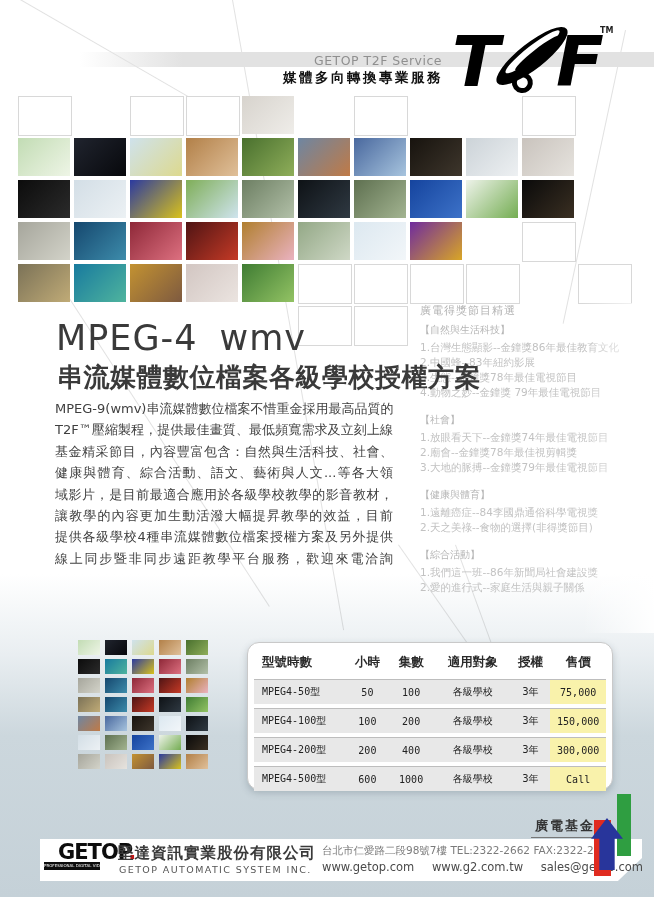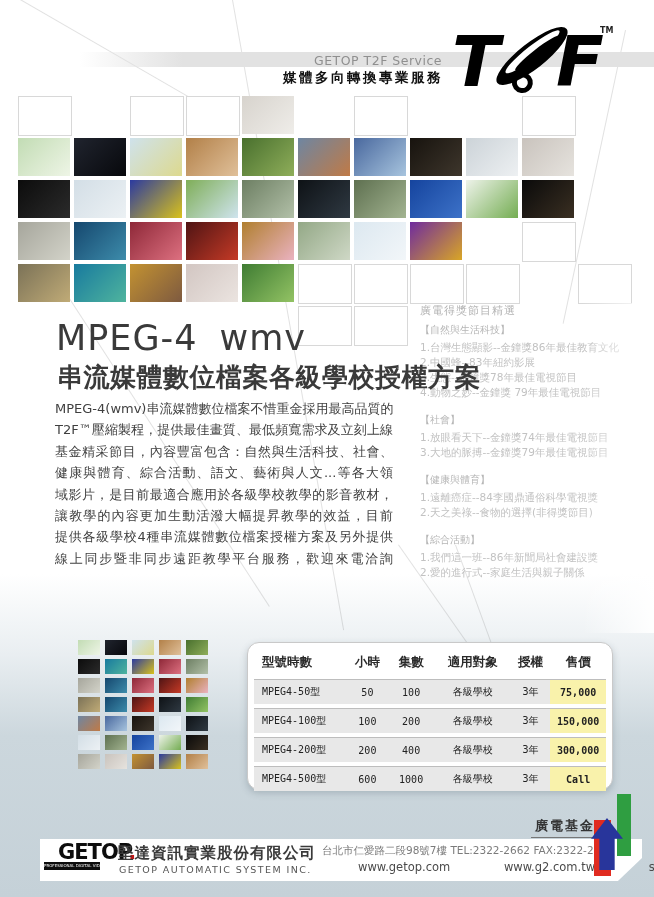--- a/index.html
+++ b/index.html
@@ -36,33 +36,33 @@
   
   .panel{position:absolute;left:247px;top:642px;width:366px;height:148px;background:#fff;border:1px solid #c9c9c9;
     border-radius:12px;box-shadow:0 3px 7px rgba(60,80,90,0.25);padding:6px 6px;box-sizing:border-box;z-index:4;}
   .trow{display:flex;align-items:center;}
   .thead-row{height:26px;font-weight:bold;font-size:12.5px;color:#2a2a2a;}
   .drow{height:24px;background:#e8e8e8;border-top:1px solid #bdbdbd;margin-top:4px;font-size:10px;color:#222;}
   .tc{display:flex;align-items:center;justify-content:center;height:100%;box-sizing:border-box;}
   .c0{width:94px;justify-content:flex-start;padding-left:8px;}
   .c1{width:40px;}.c2{width:48px;}.c3{width:76px;}.c4{width:40px;}.c5{width:56px;}
   .mono{font-family:"DejaVu Sans Mono","Liberation Mono",monospace;}
-  .price{background:#f9f2ab;font-weight:bold;}
+  .price{background:#f9f2ab;}
   
   .fbar{position:absolute;left:40px;top:839px;width:602px;height:42px;background:#fff;z-index:2;
     clip-path:polygon(0 0,100% 0,100% 45%,96% 100%,0 100%);}
   .getop{position:absolute;left:58px;top:840px;font-size:21px;font-weight:900;letter-spacing:-1px;color:#0d0d0d;z-index:3;}
   .getop-dot{color:#c01818;font-size:21px;}
   .getop-tag{position:absolute;left:44px;top:862px;width:56px;height:8px;background:#0d0d0d;color:#fff;font-size:4px;
     line-height:8px;text-align:center;white-space:nowrap;overflow:hidden;letter-spacing:0;z-index:3;}
   .co-zh{position:absolute;left:118px;top:843px;font-size:15.5px;font-weight:bold;color:#3a3a3a;letter-spacing:1px;z-index:3;white-space:nowrap;}
   .co-en{position:absolute;left:119px;top:864px;font-size:9.5px;color:#555;letter-spacing:1.4px;z-index:3;white-space:nowrap;}
   .addr{position:absolute;left:322px;top:844px;font-size:10.5px;color:#7b7b7b;z-index:3;white-space:nowrap;}
   .webs{position:absolute;left:322px;top:860px;font-size:11.5px;color:#4a4a4a;z-index:3;white-space:nowrap;}
-  .webs span{margin-right:14px;margin-left:36px;}
+  .webs span{margin-right:14px;}
   .fund-label{position:absolute;left:531px;top:817px;font-size:13px;font-weight:bold;color:#333;letter-spacing:2px;
     border-bottom:1px solid #777;padding:0 4px 2px 4px;z-index:3;}
   .fund-logo{position:absolute;left:590px;top:794px;width:46px;height:86px;z-index:4;}
   .fl-green{position:absolute;left:27px;top:0;width:14px;height:62px;background:#2f9e41;}
   .fl-red{position:absolute;left:4px;top:26px;width:17px;height:56px;background:#e02b20;}
   .fl-arrow{position:absolute;left:1px;top:24px;width:32px;height:52px;background:#28359b;
     clip-path:polygon(50% 0,100% 40%,74% 40%,74% 100%,26% 100%,26% 40%,0 40%);}
 </style>
 </head>
 <body>
@@ -140,21 +140,21 @@
       <div class="cell empty" style="left: 466px; top: 264px;"></div>
       <div class="cell empty" style="left: 578px; top: 264px;"></div>
       <div class="cell empty" style="left: 298px; top: 306px;"></div>
       <div class="cell empty" style="left: 354px; top: 306px;"></div>
     </div>
 
   <div class="title1">MPEG-4 wmv</div>
   <div class="title2">串流媒體數位檔案各級學校授權方案</div>
 
   <div id="body-text">
-      <div class="bline">MPEG-4(wmv)串流媒體數位檔案不惜重金採用最高品質的</div>
+      <div class="bline">MPEG-9(wmv)串流媒體數位檔案不惜重金採用最高品質的</div>
       <div class="bline">T2F™壓縮製程，提供最佳畫質、最低頻寬需求及立刻上線</div>
       <div class="bline">基金精采節目，內容豐富包含：自然與生活科技、社會、</div>
       <div class="bline">健康與體育、綜合活動、語文、藝術與人文...等各大領</div>
       <div class="bline">域影片，是目前最適合應用於各級學校教學的影音教材，</div>
       <div class="bline">讓教學的內容更加生動活潑大幅提昇教學的效益，目前</div>
       <div class="bline">提供各級學校4種串流媒體數位檔案授權方案及另外提供</div>
       <div class="bline">線上同步暨非同步遠距教學平台服務，歡迎來電洽詢</div>
     </div>
 
   <div id="program-list">
@@ -163,20 +163,21 @@
         <div class="pl-sec">
           <div class="pl-title">【自然與生活科技】</div>
           <div class="pl-item">1.台灣生態顯影--金鐘獎86年最佳教育文化</div>
           <div class="pl-item">2.中國蜂--83年紐約影展</div>
           <div class="pl-item">3.生態--金鐘獎78年最佳電視節目</div>
           <div class="pl-item">4.動物之妙--金鐘獎 79年最佳電視節目</div>
         </div>
         <div class="pl-sec">
           <div class="pl-title">【社會】</div>
           <div class="pl-item">1.放眼看天下--金鐘獎74年最佳電視節目</div>
+          <div class="pl-item">2.廟會--金鐘獎78年最佳視剪輯獎</div>
           <div class="pl-item">3.大地的脈搏--金鐘獎79年最佳電視節目</div>
         </div>
         <div class="pl-sec">
           <div class="pl-title">【健康與體育】</div>
           <div class="pl-item">1.遠離癌症--84李國鼎通俗科學電視獎</div>
           <div class="pl-item">2.天之美祿--食物的選擇(非得獎節目)</div>
         </div>
         <div class="pl-sec">
           <div class="pl-title">【綜合活動】</div>
           <div class="pl-item">1.我們這一班--86年新聞局社會建設獎</div>

